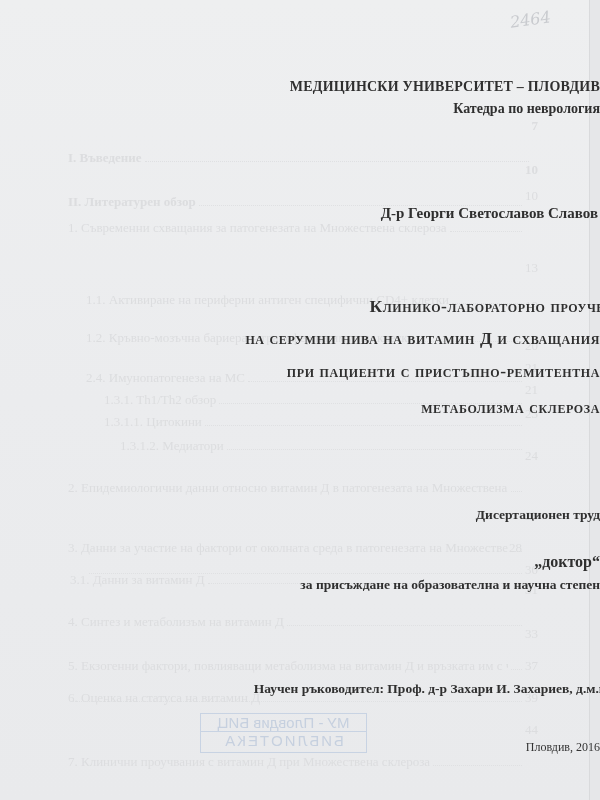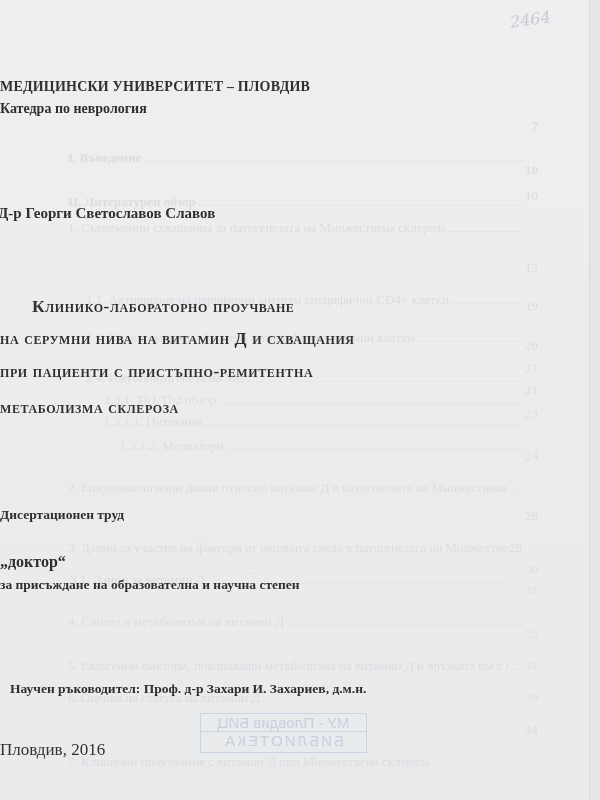--- a/index.html
+++ b/index.html
@@ -86,35 +86,35 @@
     .stamp .l2 { border-top: 1px solid #c8d3e3; letter-spacing: 2px; }
 
     .content {
       position: absolute;
       left: 0; top: 0;
       width: 600px;
       text-align: center;
       font-weight: bold;
       color: #2f2f2f;
     }
-    .line { position: absolute; left: 0; width: 600px; text-align: left; }
+    .line { position: absolute; left: 0; width: 600px; text-align: right; }
 
     .university { top: 79px; font-size: 14px; letter-spacing: 0.2px; }
     .department { top: 101px; font-size: 14px; }
     .author { top: 205px; font-size: 15px; left: -2px; }
     .title-line { font-size: 17.5px; letter-spacing: 0.6px; font-variant: small-caps; }
     .t1 { top: 296px; padding-left: 32px; }
     .t2 { top: 328px; }
     .t3 { top: 361px; }
     .t4 { top: 397px; }
     .doc-type { top: 507px; font-size: 13.5px; }
     .purpose { top: 533px; font-size: 13.5px; margin-top: 44px; }
     .degree { top: 553px; font-size: 16px; }
     .supervisor { top: 681px; font-size: 13.5px; left: 10px; }
-    .place-year { top: 740px; font-size: 17px; font-weight: normal; color: #333; }
+    .place-year { top: 740px; font-size: 12px; font-weight: normal; color: #333; }
   </style>
 </head>
 <body>
 
 <div class="page">
 
   <div class="bleed">
     <div class="bleed-row bold" style="top:8px">
         <span class="t">I. Въведение</span>
         <span class="dots"></span>

